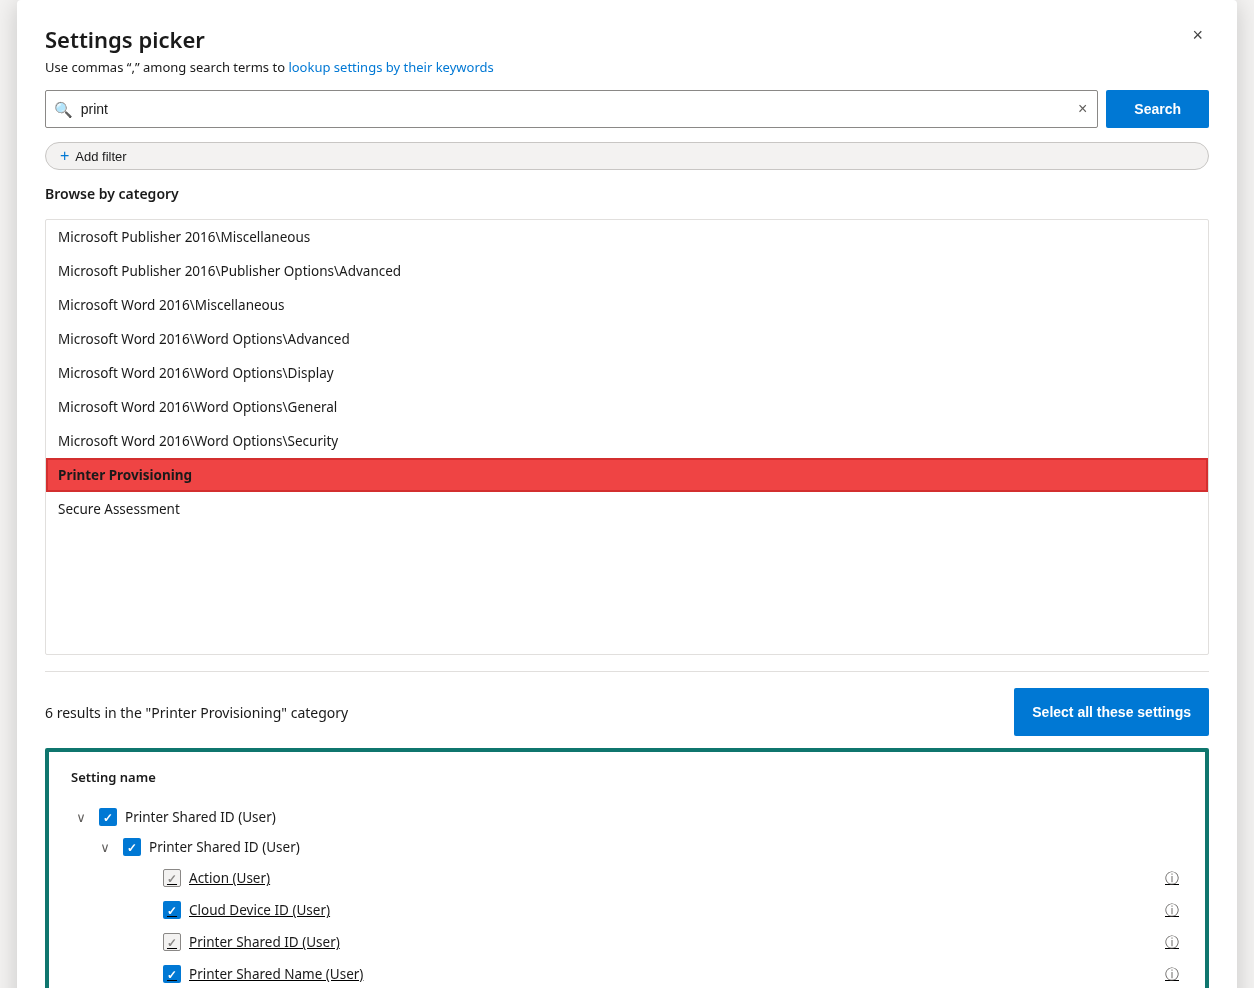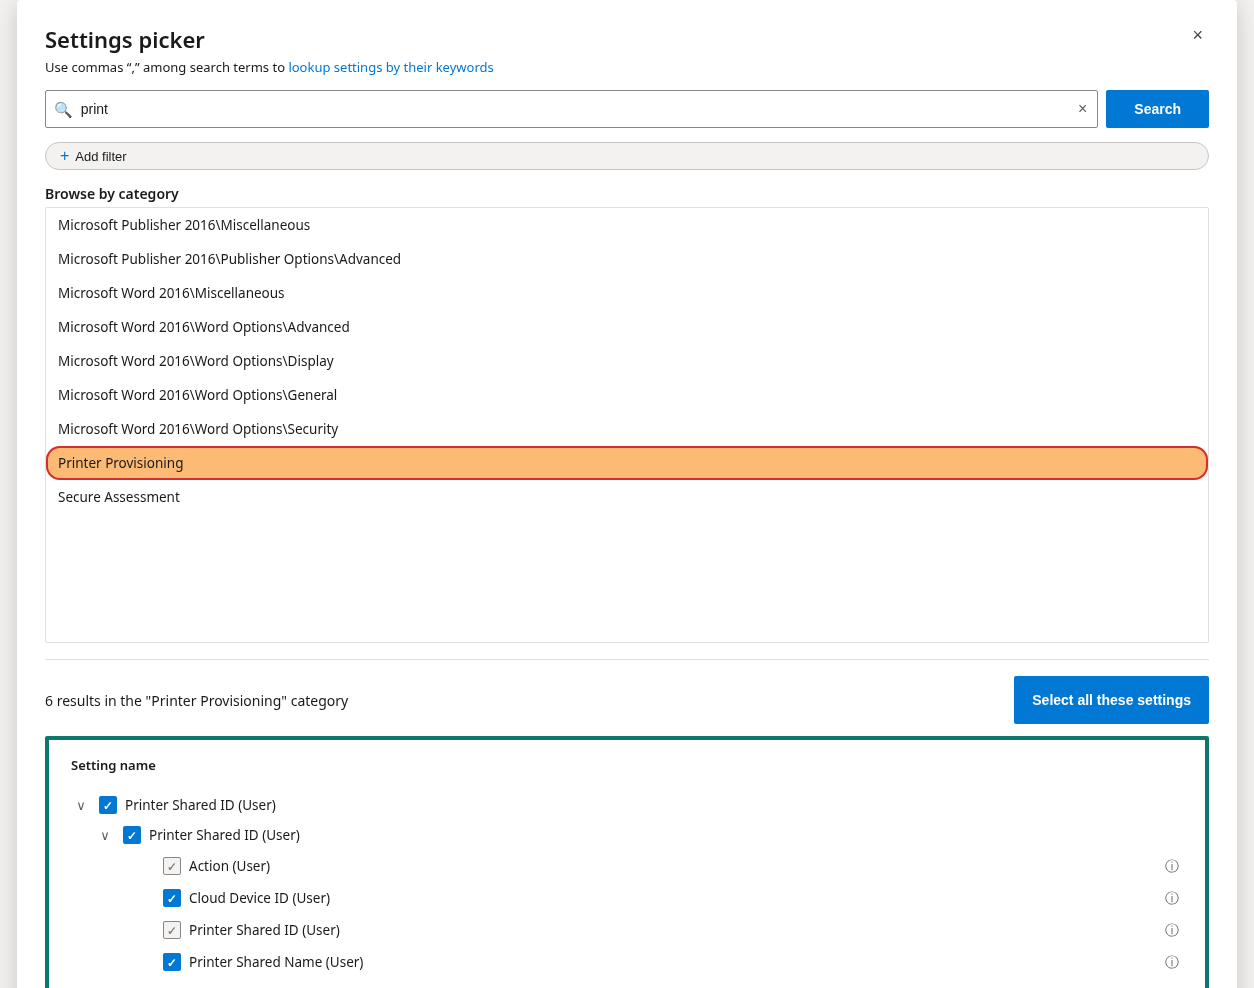--- a/index.html
+++ b/index.html
@@ -117,42 +117,41 @@
       color: #0078d4;
       font-weight: 400;
     }
     .browse-section {
       flex: 0 0 auto;
     }
     .browse-title {
       font-size: 14px;
       font-weight: 600;
       color: #1a1a1a;
-      margin-bottom: 4px;
+      margin-bottom: 16px;
     }
     .category-list-wrapper {
       border: 1px solid #e1dfdd;
       border-radius: 2px;
       height: 436px;
       overflow-y: auto;
       position: relative;
     }
     .category-item {
       padding: 8px 12px;
       font-size: 13.5px;
       color: #1a1a1a;
       cursor: pointer;
       border-bottom: none;
     }
     .category-item.selected {
-      background: #fdba74;
+      background: #ef4444;
       outline: 2px solid #d32f2f;
       outline-offset: -2px;
-      font-weight: 400;
-      border-radius: 14px;
+      font-weight: 700;
     }
     .divider {
       border: none;
       border-top: 1px solid #e1dfdd;
       margin: 16px 0;
     }
     .results-header {
       display: flex;
       justify-content: space-between;
       align-items: center;
@@ -186,21 +185,21 @@
     .settings-list {
       padding: 8px 14px;
     }
     .setting-row {
       display: flex;
       align-items: center;
       padding: 6px 0;
       gap: 8px;
     }
     .setting-row.indent1 { padding-left: 24px; }
-    .setting-row.indent2 { padding-left: 64px; }
+    .setting-row.indent2 { padding-left: 64px; text-decoration: underline; }
     .chevron-btn {
       background: none;
       border: none;
       cursor: pointer;
       font-size: 13px;
       color: #605e5c;
       width: 20px;
       display: flex;
       align-items: center;
       justify-content: center;

